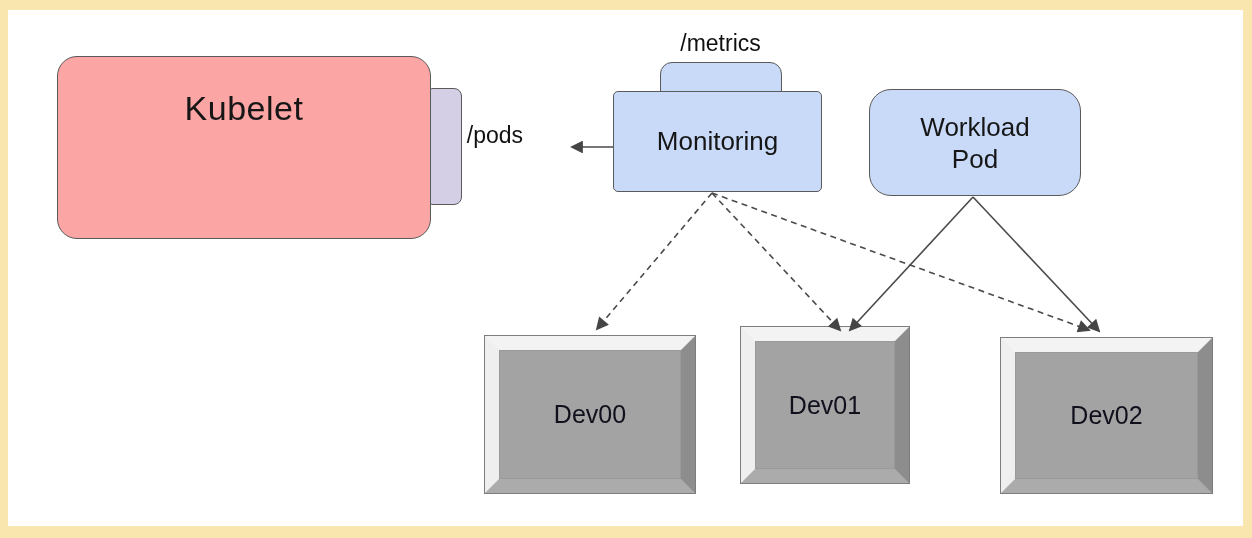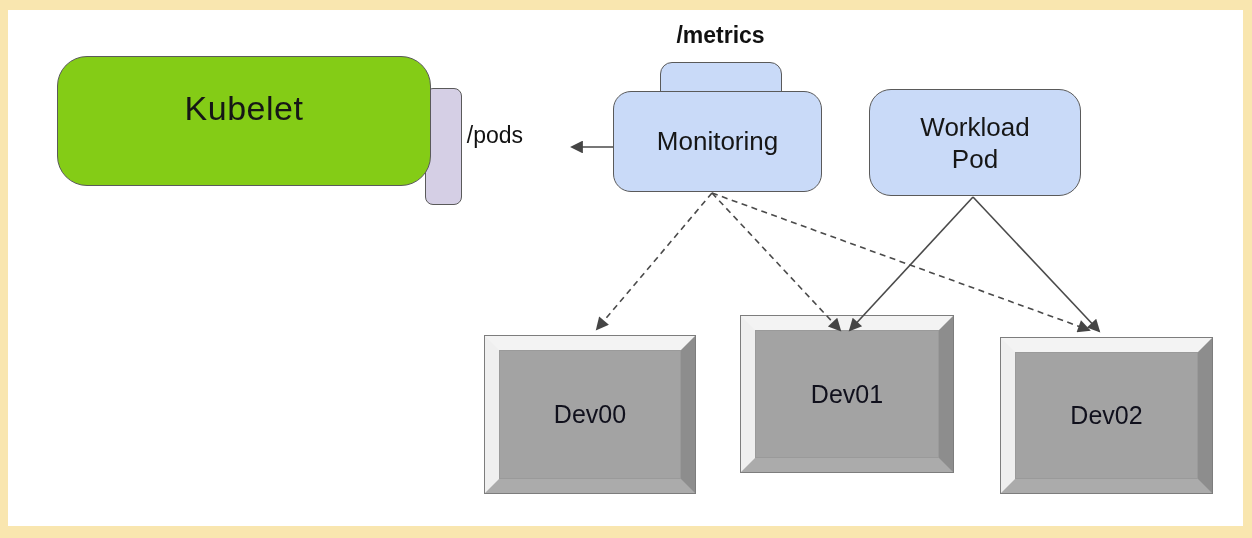--- a/index.html
+++ b/index.html
@@ -30,64 +30,64 @@
     display:flex; flex-direction:column; align-items:center; justify-content:center;
     color:#161616; text-align:center; z-index:2;
   }
 
   .kubelet-tab {
     position:absolute; left:425px; top:88px; width:37px; height:117px;
     background:#d5cfe5; border:1.5px solid #5a5a5a; border-radius:8px;
     box-sizing:border-box; z-index:1;
   }
   .kubelet {
-    left:57px; top:56px; width:374px; height:130px;
-    background:#84cc16; border-radius:30px;
+    left:57px; top:56px; width:374px; height:183px;
+    background:#fca5a5; border-radius:20px;
     justify-content:flex-start; padding-top:32px;
     font-size:34px; letter-spacing:0.5px;
   }
   .metrics-tab {
     position:absolute; left:660px; top:62px; width:122px; height:42px;
     background:#c9daf8; border:1.5px solid #5a5a5a;
     border-radius:12px 12px 0 0; box-sizing:border-box; z-index:1;
   }
   .monitoring {
     left:613px; top:91px; width:209px; height:101px;
-    background:#c9daf8; border-radius:18px;
+    background:#c9daf8; border-radius:5px;
     font-size:26px; line-height:31px;
   }
   .workload {
     left:869px; top:89px; width:212px; height:107px;
     background:#c9daf8; border-radius:22px;
     font-size:26px; line-height:32px;
   }
 
   .endpoint-label {
     position:absolute; color:#111111; font-size:23px; z-index:3;
     text-align:center;
   }
-  .metrics-label { left:638px; top:22px; width:165px;font-weight:bold; }
+  .metrics-label { left:638px; top:30px; width:165px; }
   .pods-label    { left:452px; top:122px; width:86px; }
 
   
   .device {
     position:absolute; box-sizing:border-box;
     border:14px solid;
     border-color:#f3f3f3 #8d8d8d #ababab #efefef;
     outline:1px solid #7d7d7d;
     background:#ececec; z-index:2;
   }
   .device-panel {
     position:absolute; left:0; top:0; right:0; bottom:0;
     border:1px solid #9a9a9a; background:#a3a3a3;
     display:flex; align-items:center; justify-content:center;
     font-size:25px; color:#10101c;
   }
   .dev00 { left:485px;  top:336px; width:210px; height:157px; }
-  .dev01 { left:741px;  top:316px; width:212px; height:156px; }
+  .dev01 { left:741px;  top:327px; width:168px; height:156px; }
   .dev02 { left:1001px; top:338px; width:211px; height:155px;text-align:center; }
 
   #edge-layer {
     position:absolute; left:0; top:0; width:1252px; height:538px;
     z-index:4; pointer-events:none;
   }
   .edge { stroke:#4a4a4a; stroke-width:1.6; fill:none; }
   .edge.dashed { stroke-dasharray:6 4.5; }
 </style>
 </head>

